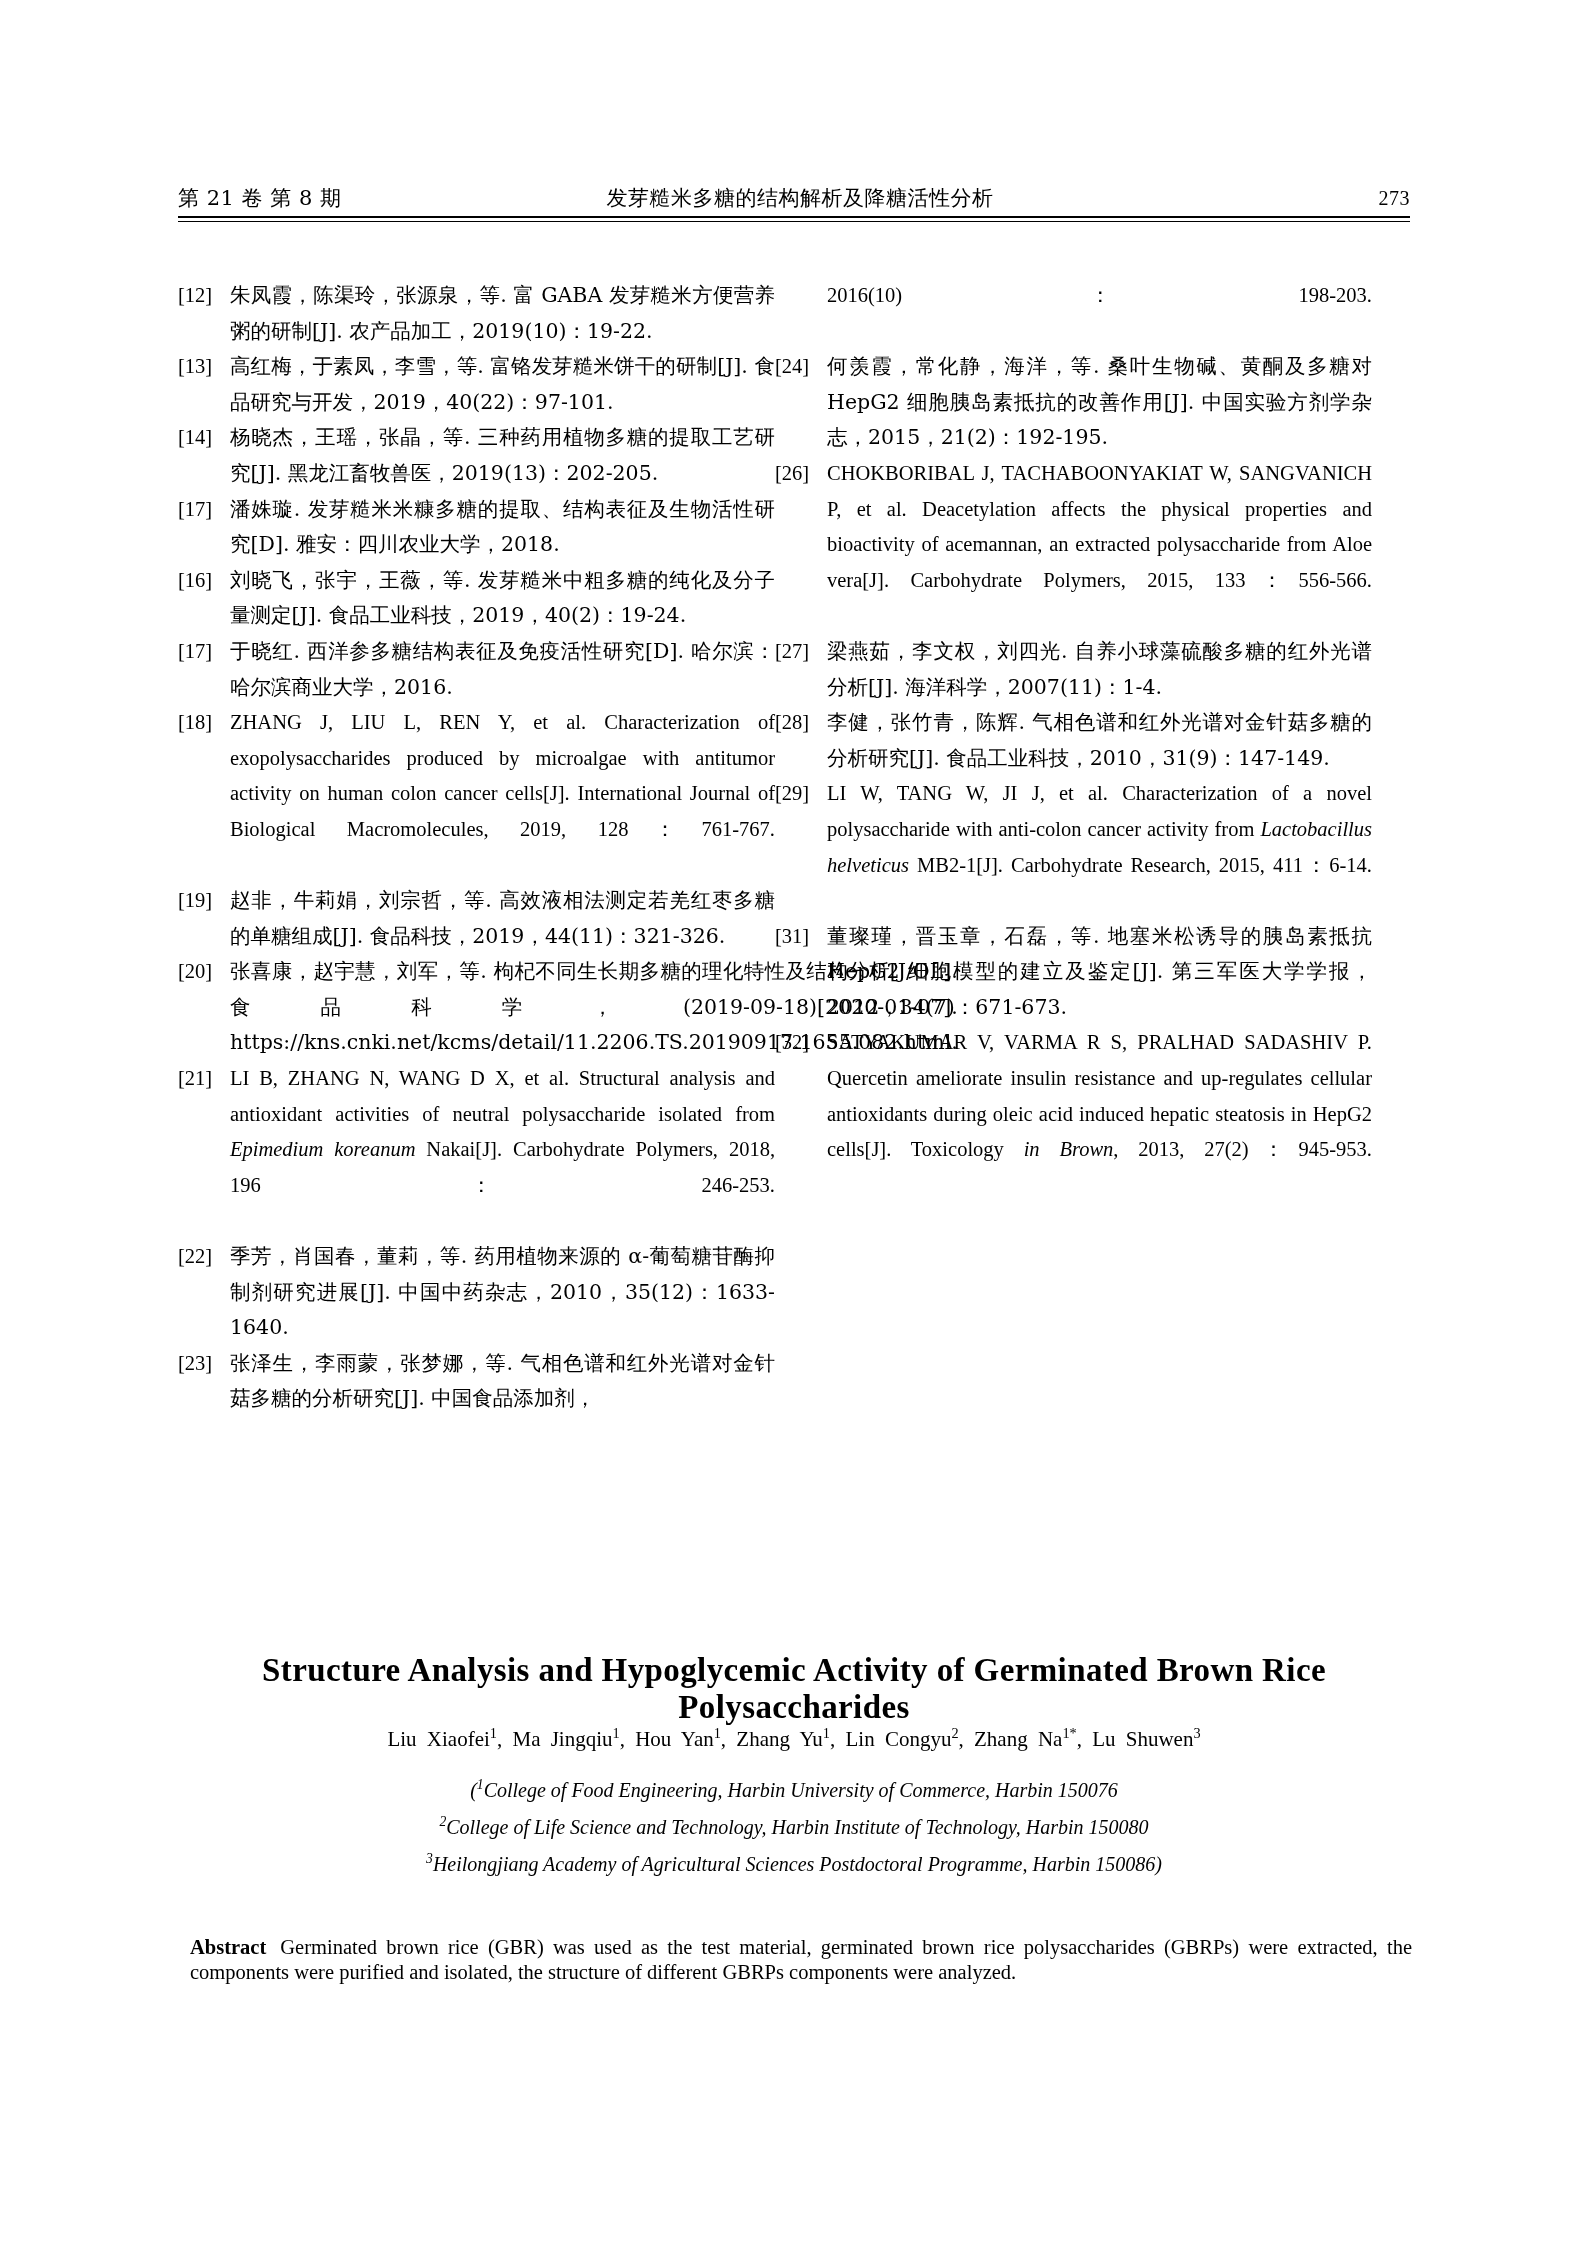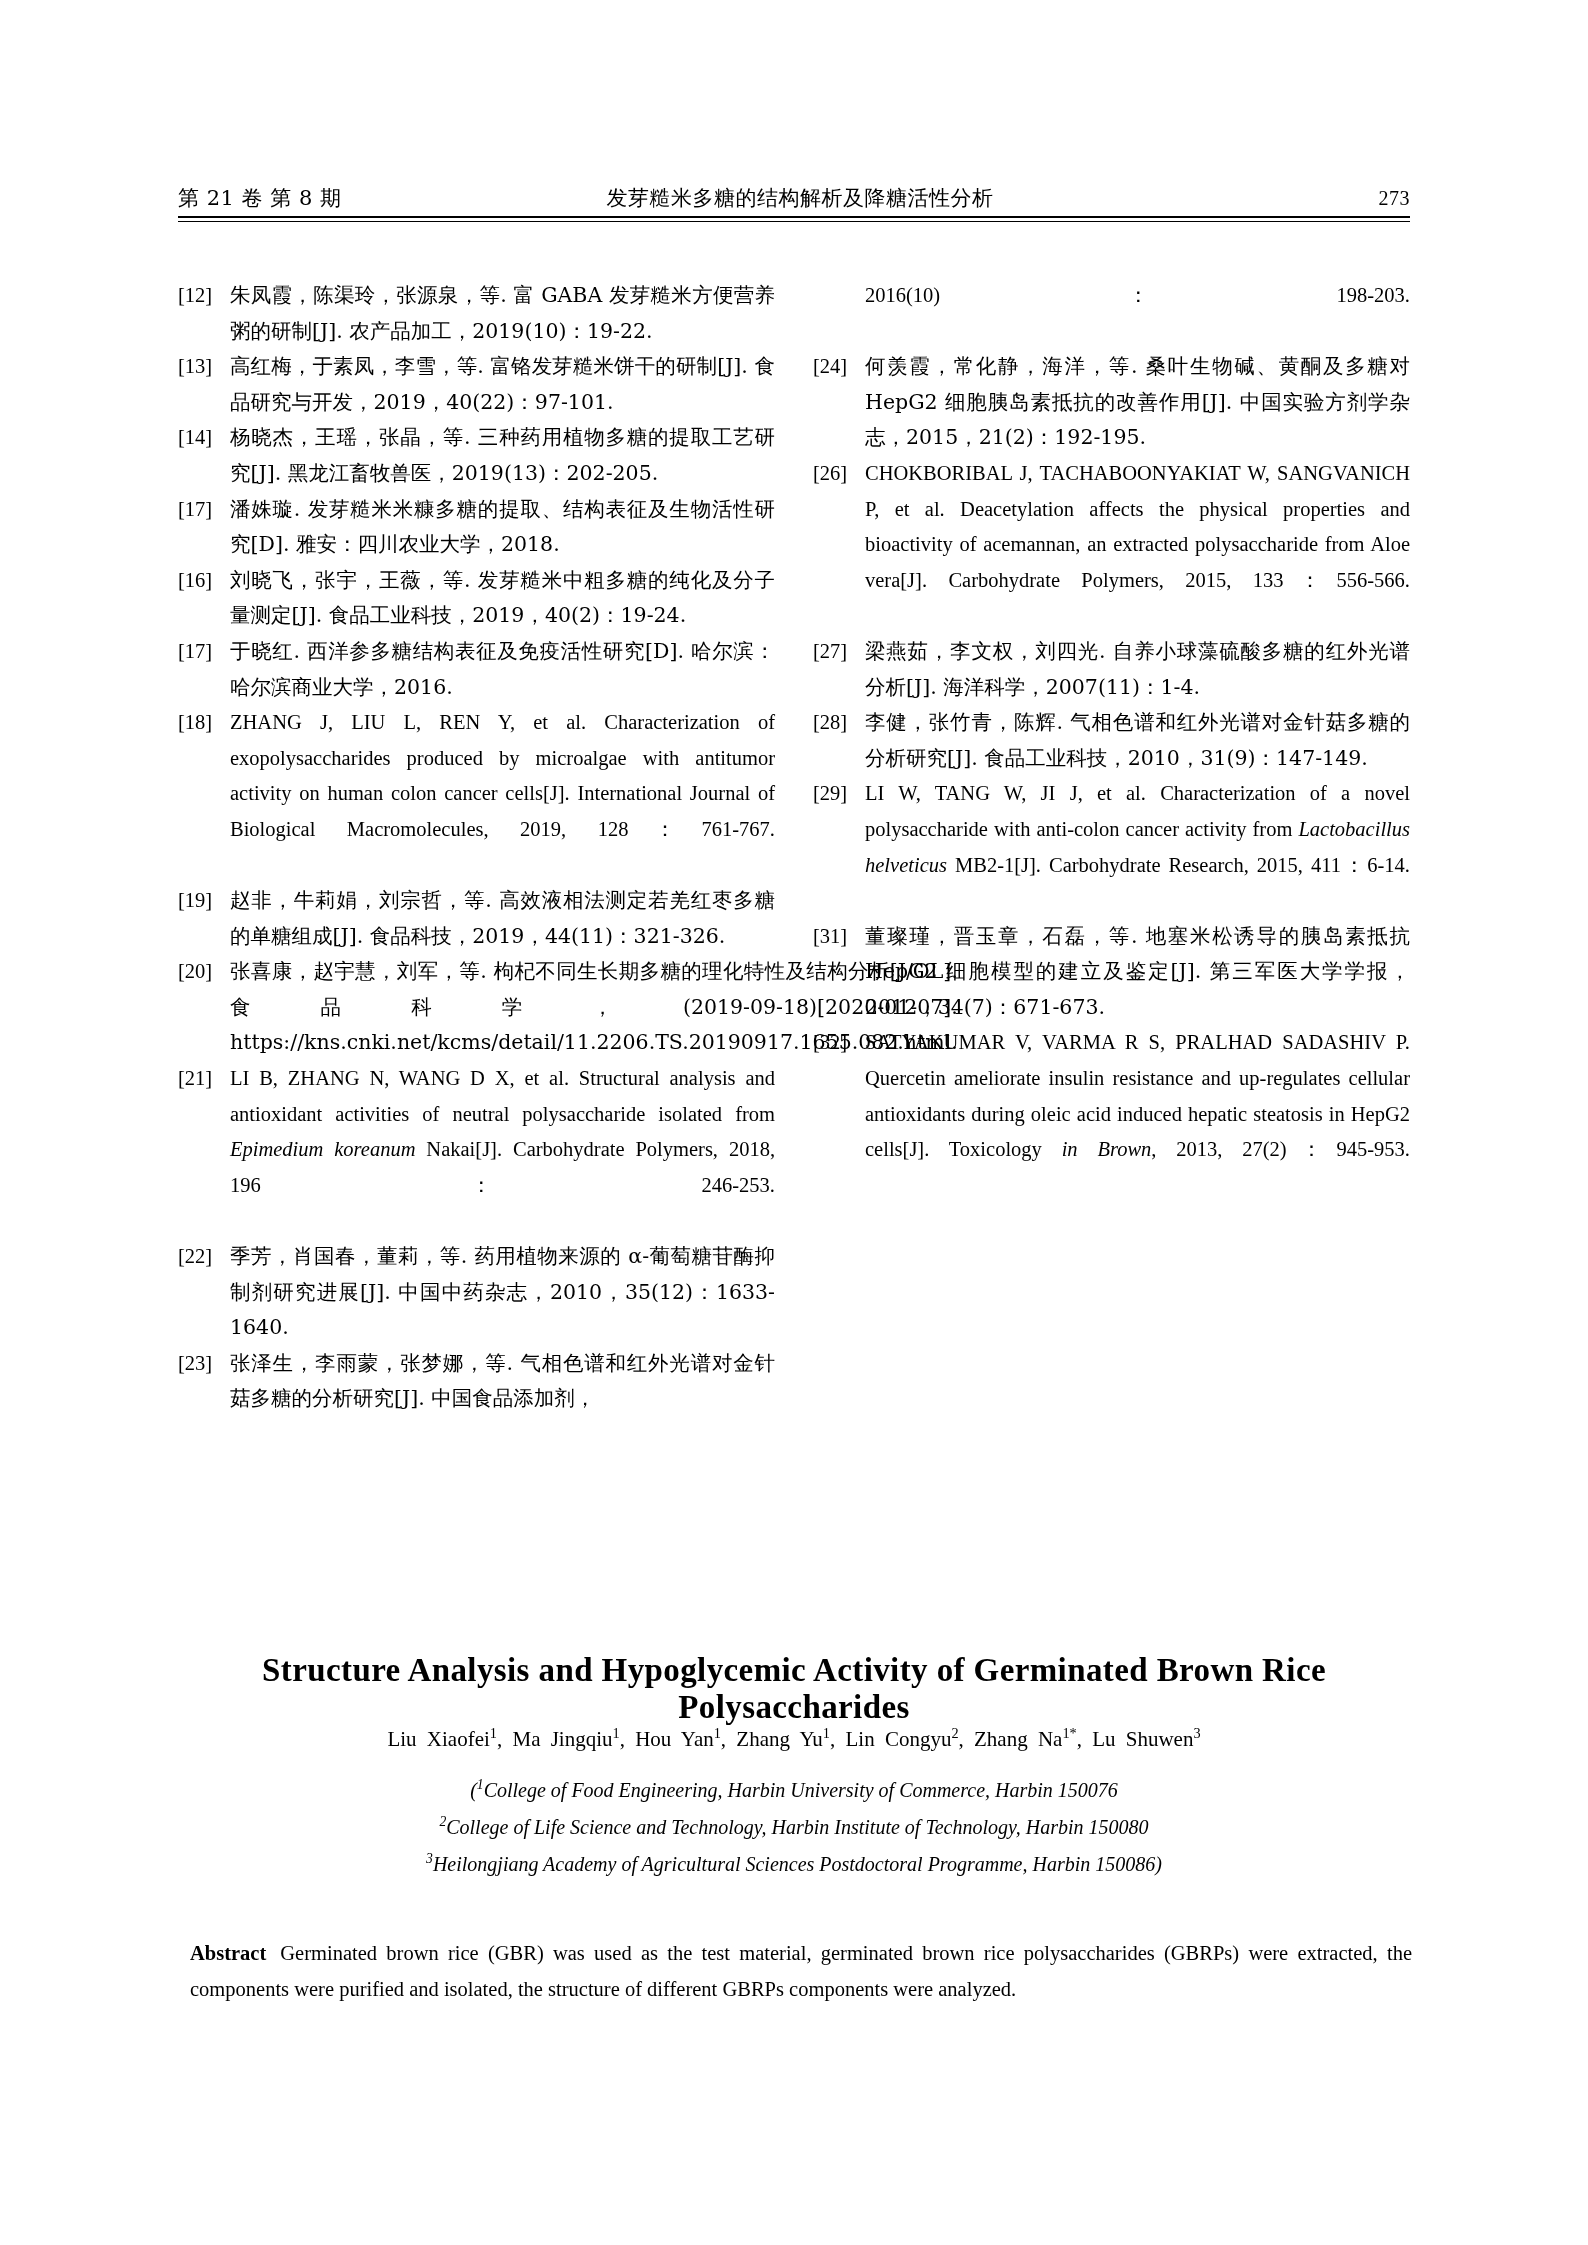--- a/index.html
+++ b/index.html
@@ -65,21 +65,20 @@
     background: #000;
   }
 
   
   .cols {
     position: absolute;
     left: 178px;
     top: 278px;
     width: 1232px;
     display: flex;
-    gap: 38px;
   }
   .col {
     width: 597px;
   }
   .ref {
     display: flex;
     font-size: 20.5px;
     line-height: 35.6px;
     margin-bottom: 0px;
   }
@@ -147,21 +146,21 @@
   sup { font-size: 0.68em; vertical-align: super; line-height: 0; }
 
   
   .abstract {
     position: absolute;
     left: 190px;
     top: 1935px;
     width: 1222px;
     font-family: "Liberation Serif", "DejaVu Serif", serif;
     font-size: 20.5px;
-    line-height: 36px;
+    line-height: 25px;
     text-align: justify;
     text-justify: inter-word;
   }
   .abstract .lbl {
     font-weight: bold;
     margin-right: 14px;
   }
 </style>
 </head>
 <body>

